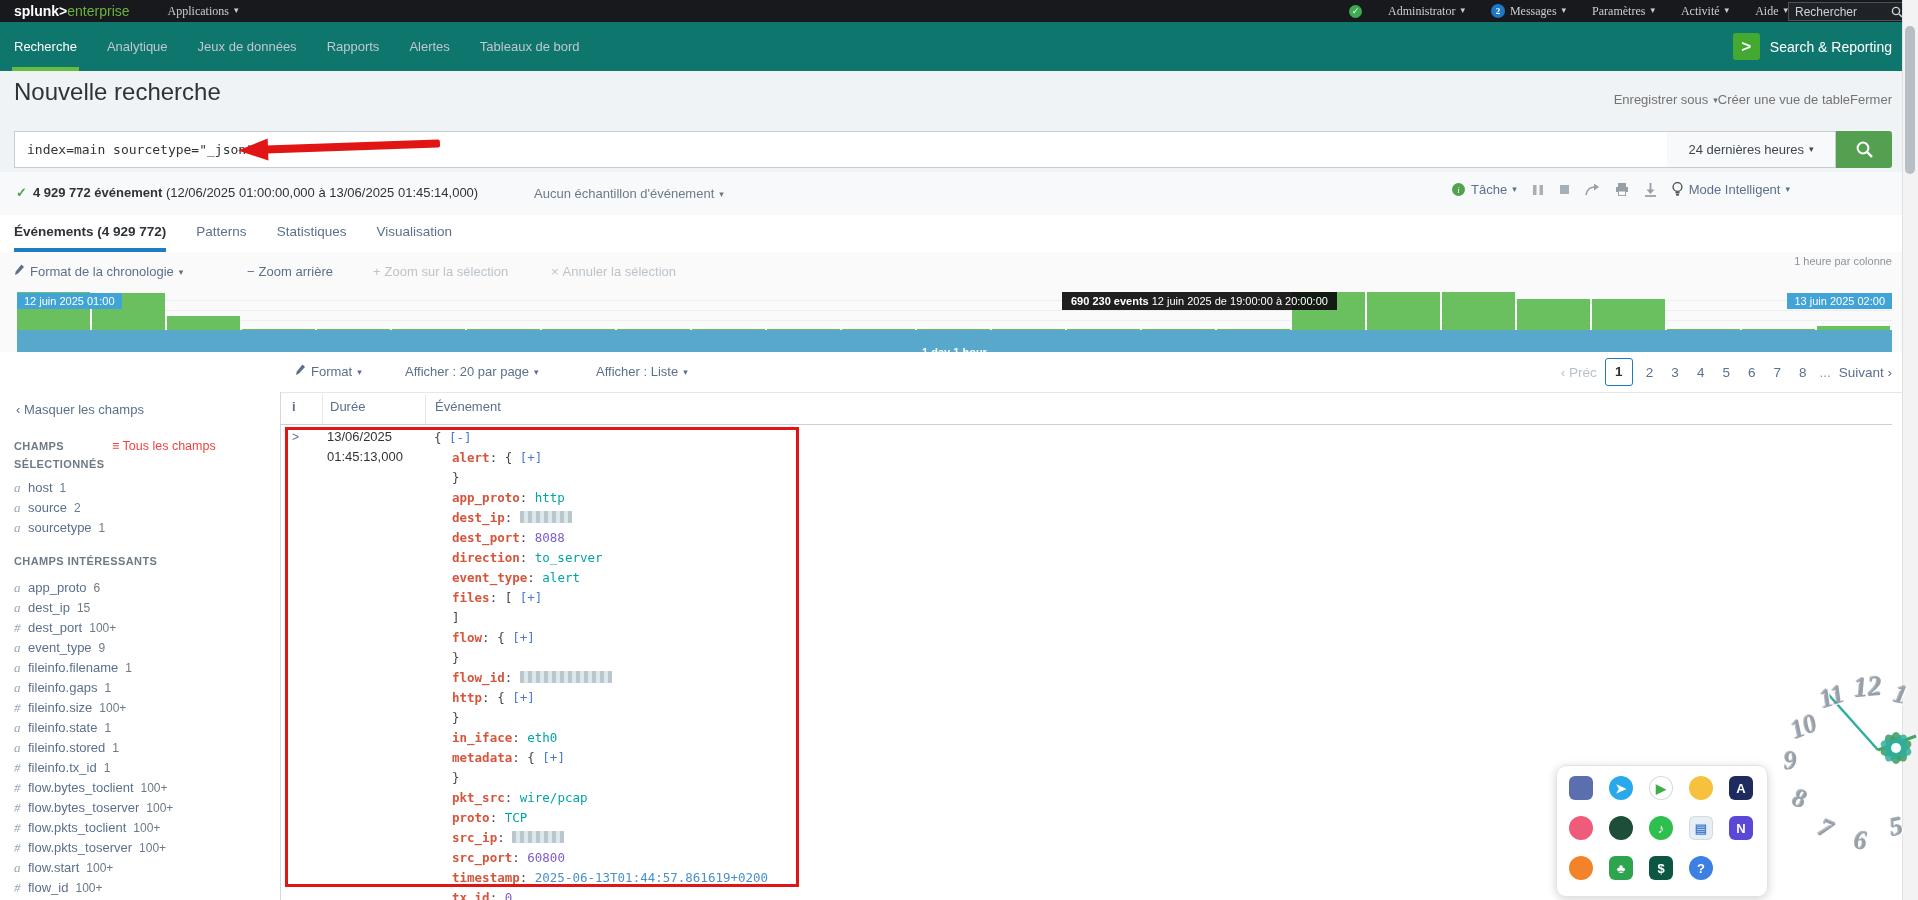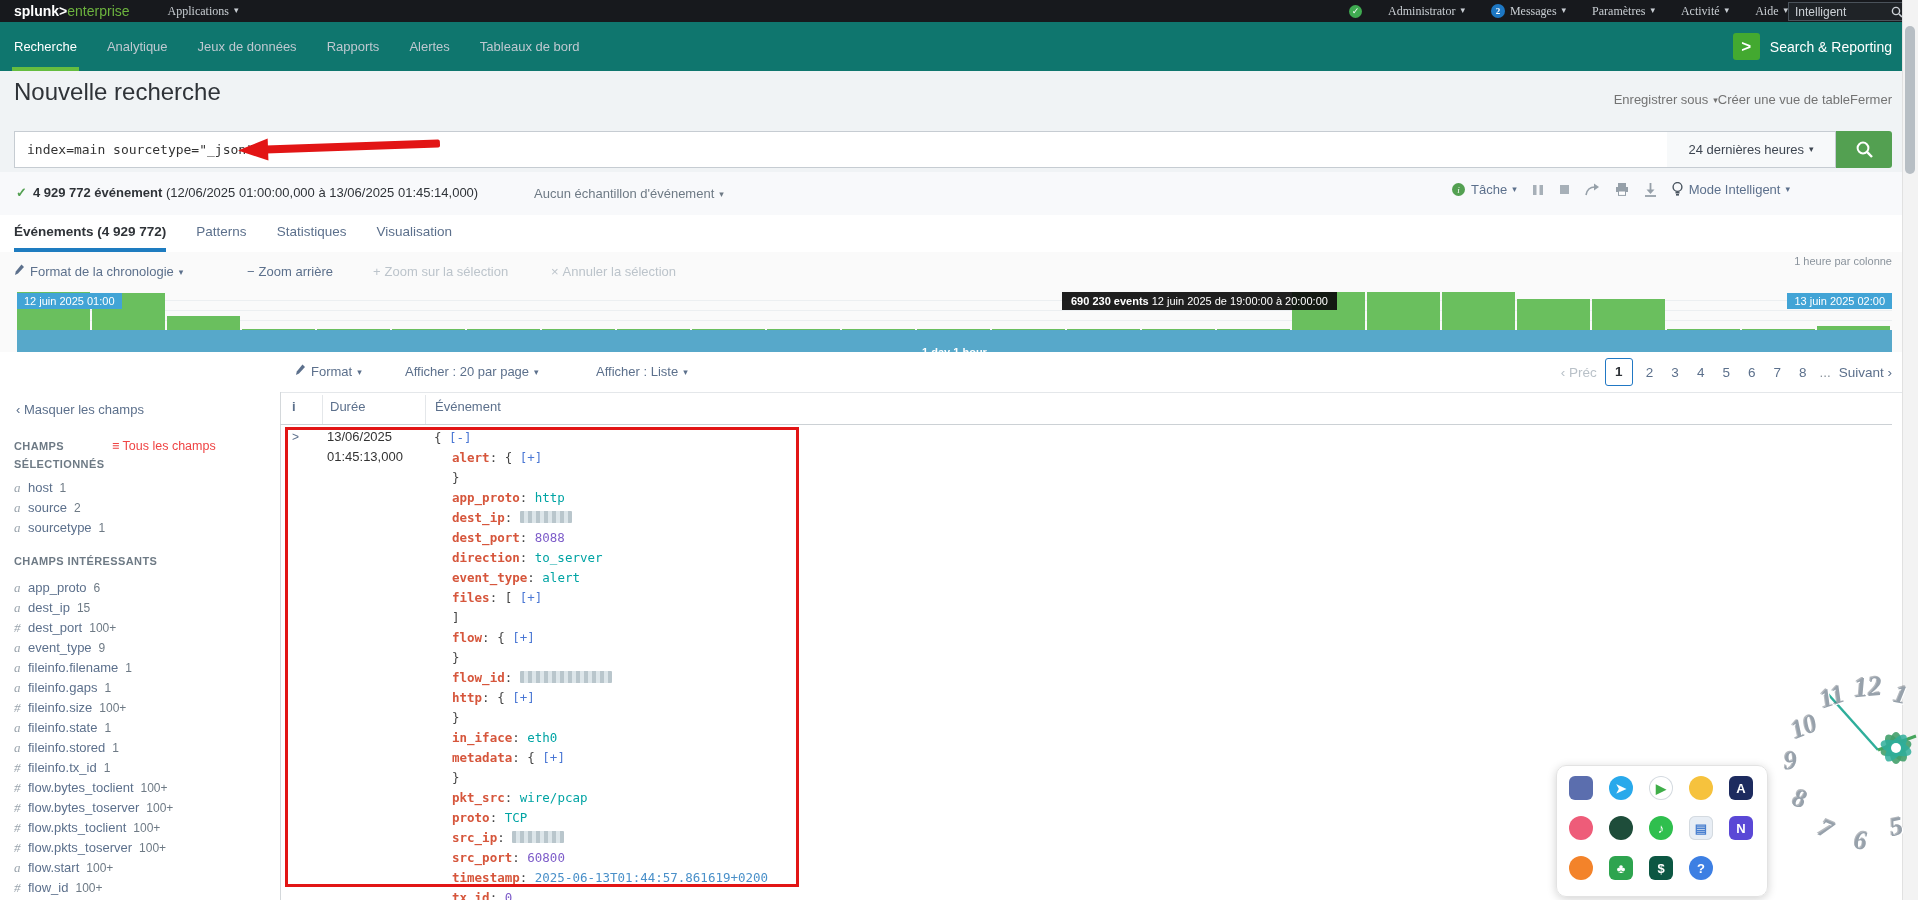--- a/index.html
+++ b/index.html
@@ -173,21 +173,21 @@
       <span class="tb-flex">
           <span>Activité</span>
           <span class="caret">▾</span>
         </span>
       <span class="tb-flex">
           <span>Aide</span>
           <span class="caret">▾</span>
         </span>
     </div>
     <div id="tb-search">
-      <span>Intelligent</span>
+      <span>Rechercher</span>
       <svg width="12" height="12" viewBox="0 0 12 12">
           <circle cx="5" cy="5" r="3.6" fill="none" stroke="#cdd2d7" stroke-width="1.4"></circle>
           <line x1="8" y1="8" x2="11" y2="11" stroke="#cdd2d7" stroke-width="1.6"></line>
         </svg>
     </div>
   </div>
 
   <div id="appbar">
     <div id="appnav-tabs">
         <div class="anav-tab active">Recherche<div class="anav-under"></div></div>

